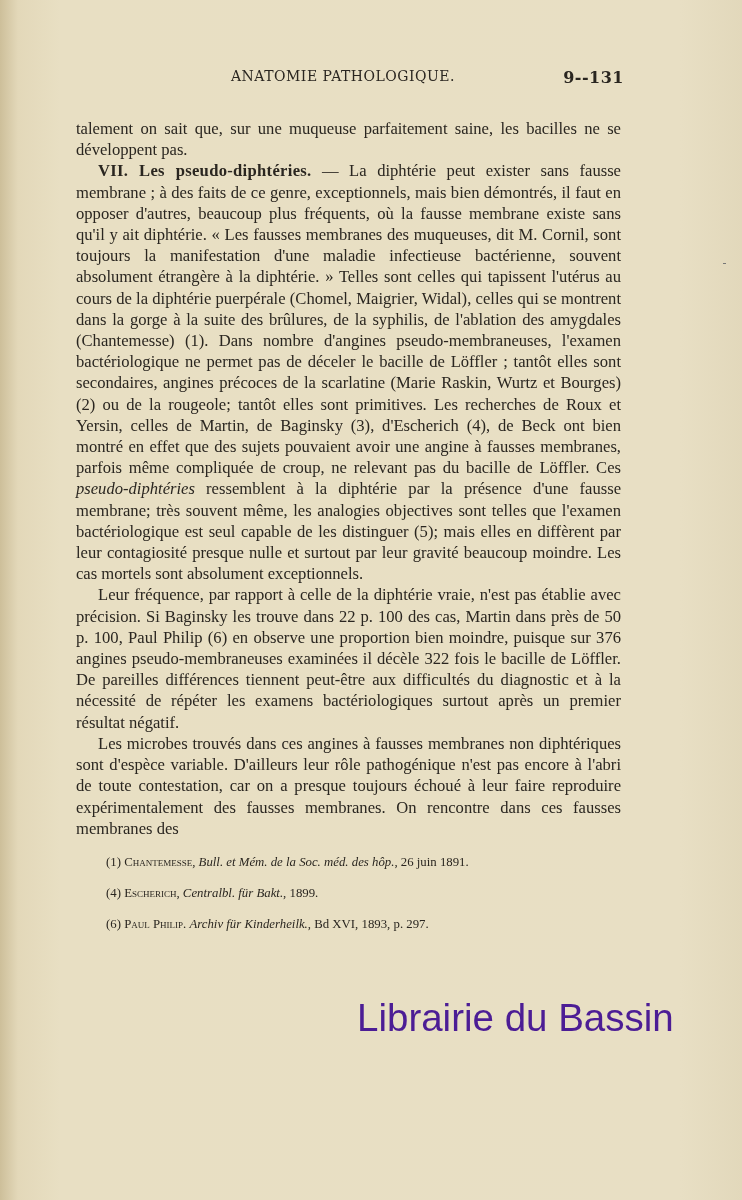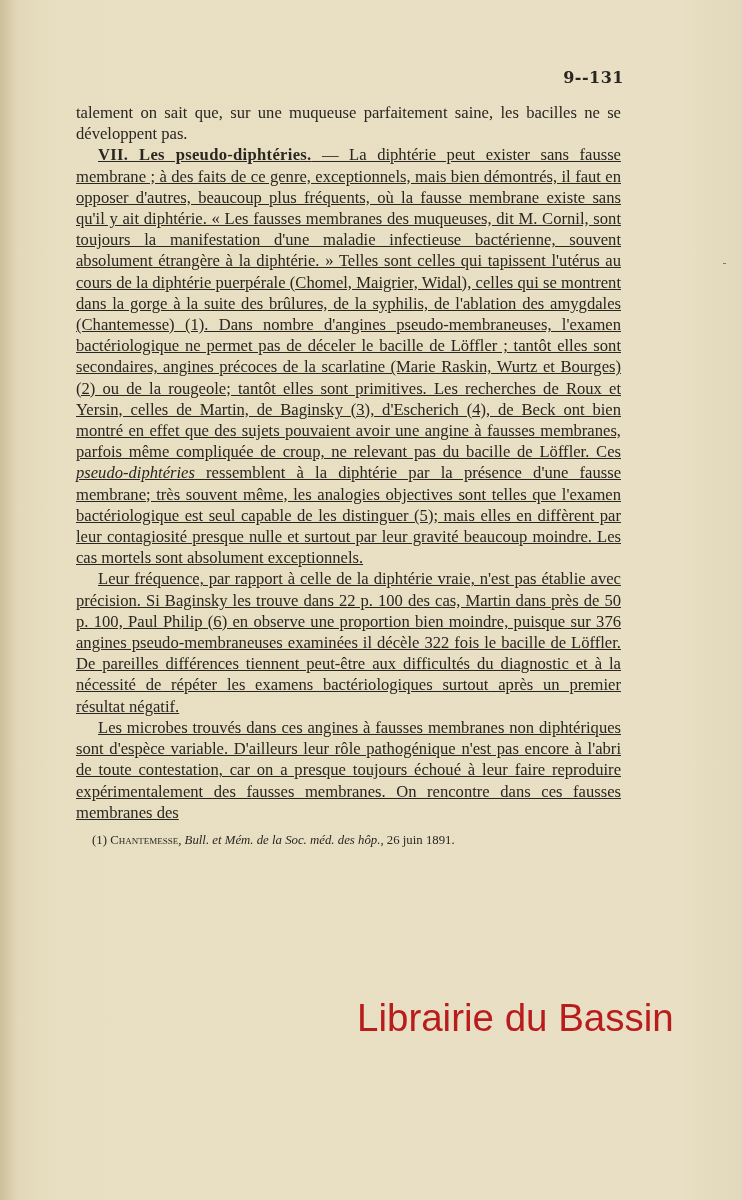--- a/index.html
+++ b/index.html
@@ -12,60 +12,69 @@
     position: relative;
   }
   .page { position: absolute; left: 76px; top: 68px; width: 545px; }
   .running-head {
     position: relative; height: 22px; font-size: 14px; letter-spacing: 0.5px;
   }
   .running-head .title { position: absolute; left: 155px; top: 0; }
   .running-head .folio { position: absolute; right: -3px; top: 0; font-weight: bold; font-size: 16px; }
   .body-text {
     font-size: 15.6px; line-height: 21.2px; text-align: justify;
-    margin-top: 12px; font-family: "Liberation Serif", "DejaVu Serif", serif;
+    margin-top: 28px; font-family: "Liberation Serif", "DejaVu Serif", serif;
     font-size: 16.6px;
   }
   .body-text p { margin: 0; }
-  .body-text p.indent { text-indent: 22px; text-decoration: underline; }
+  .body-text p.indent { text-indent: 22px; }
   .section-head { font-weight: bold; letter-spacing: 0.3px; }
   .it { font-style: italic; }
   .notes {
     margin-top: 10px; font-size: 12.8px; line-height: 15.2px;
     font-family: "Liberation Serif", "DejaVu Serif", serif;
   }
-  .notes p { margin: 2px; text-indent: 14px; }
+  .notes p { margin: 16px; text-indent: 14px; }
   .sc { font-variant: small-caps; }
   .watermark {
     position: absolute; left: 357px; top: 996px;
     font-family: "Liberation Sans", "DejaVu Sans", sans-serif;
-    font-size: 38.5px; color: #b91c1c; letter-spacing: 0px; white-space: nowrap;
+    font-size: 38.5px; color: #4c1d95; letter-spacing: 0px; white-space: nowrap;
   }
   .margin-mark { position: absolute; left: 723px; top: 263px; width: 3px; height: 1px; background: #777; }
 </style>
 </head>
 <body>
 
 <div class="margin-mark"></div>
 
 <div class="page">
   <div class="running-head">
+    <span class="title">ANATOMIE PATHOLOGIQUE.</span>
     <span class="folio">9--131</span>
   </div>
 
   <div class="body-text">
     <p>talement on sait que, sur une muqueuse parfaitement saine, les bacilles ne se développent pas.</p>
     <p class="indent">
       <span class="section-head">VII. Les pseudo-diphtéries.</span><span> — La diphtérie peut exister sans fausse membrane ; à des faits de ce genre, exceptionnels, mais bien démontrés, il faut en opposer d'autres, beaucoup plus fréquents, où la fausse membrane existe sans qu'il y ait diphtérie. « Les fausses membranes des muqueuses, dit M. Cornil, sont toujours la manifestation d'une maladie infectieuse bactérienne, souvent absolument étrangère à la diphtérie. » Telles sont celles qui tapissent l'utérus au cours de la diphtérie puerpérale (Chomel, Maigrier, Widal), celles qui se montrent dans la gorge à la suite des brûlures, de la syphilis, de l'ablation des amygdales (Chantemesse) (1). Dans nombre d'angines pseudo-membraneuses, l'examen bactériologique ne permet pas de déceler le bacille de Löffler ; tantôt elles sont secondaires, angines précoces de la scarlatine (Marie Raskin, Wurtz et Bourges) (2) ou de la rougeole; tantôt elles sont primitives. Les recherches de Roux et Yersin, celles de Martin, de Baginsky (3), d'Escherich (4), de Beck ont bien montré en effet que des sujets pouvaient avoir une angine à fausses membranes, parfois même compliquée de croup, ne relevant pas du bacille de Löffler. Ces </span><span class="it">pseudo-diphtéries</span><span> ressemblent à la diphtérie par la présence d'une fausse membrane; très souvent même, les analogies objectives sont telles que l'examen bactériologique est seul capable de les distinguer (5); mais elles en diffèrent par leur contagiosité presque nulle et surtout par leur gravité beaucoup moindre. Les cas mortels sont absolument exceptionnels.</span>
     </p>
     <p class="indent">Leur fréquence, par rapport à celle de la diphtérie vraie, n'est pas établie avec précision. Si Baginsky les trouve dans 22 p. 100 des cas, Martin dans près de 50 p. 100, Paul Philip (6) en observe une proportion bien moindre, puisque sur 376 angines pseudo-membraneuses examinées il décèle 322 fois le bacille de Löffler. De pareilles différences tiennent peut-être aux difficultés du diagnostic et à la nécessité de répéter les examens bactériologiques surtout après un premier résultat négatif.</p>
     <p class="indent">Les microbes trouvés dans ces angines à fausses membranes non diphtériques sont d'espèce variable. D'ailleurs leur rôle pathogénique n'est pas encore à l'abri de toute contestation, car on a presque toujours échoué à leur faire reproduire expérimentalement des fausses membranes. On rencontre dans ces fausses membranes des</p>
   </div>
 
   <div class="notes">
     <p>
       <span>(1)</span>
       <span class="sc">Chantemesse</span><span>, </span><span class="it">Bull. et Mém. de la Soc. méd. des hôp.</span><span>, 26 juin 1891.</span>
     </p>
+    <p>
+      <span>(4)</span>
+      <span class="sc">Escherich</span><span>, </span><span class="it">Centralbl. für Bakt.</span><span>, 1899.</span>
+    </p>
+    <p>
+      <span>(6)</span>
+      <span class="sc">Paul Philip</span><span>. </span><span class="it">Archiv für Kinderheilk.</span><span>, Bd XVI, 1893, p. 297.</span>
+    </p>
   </div>
 </div>
 
 <div class="watermark">Librairie du Bassin</div>
 
 </body></html>

